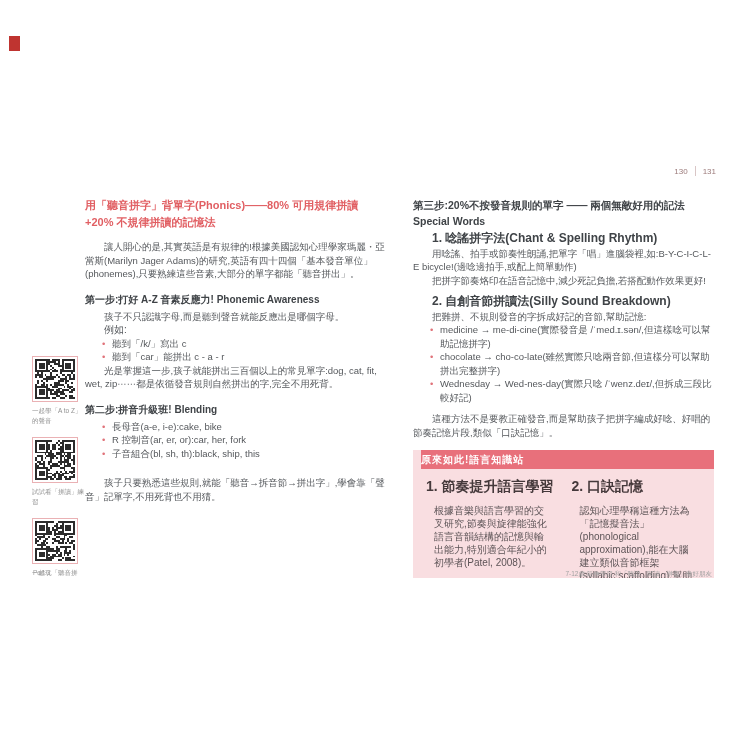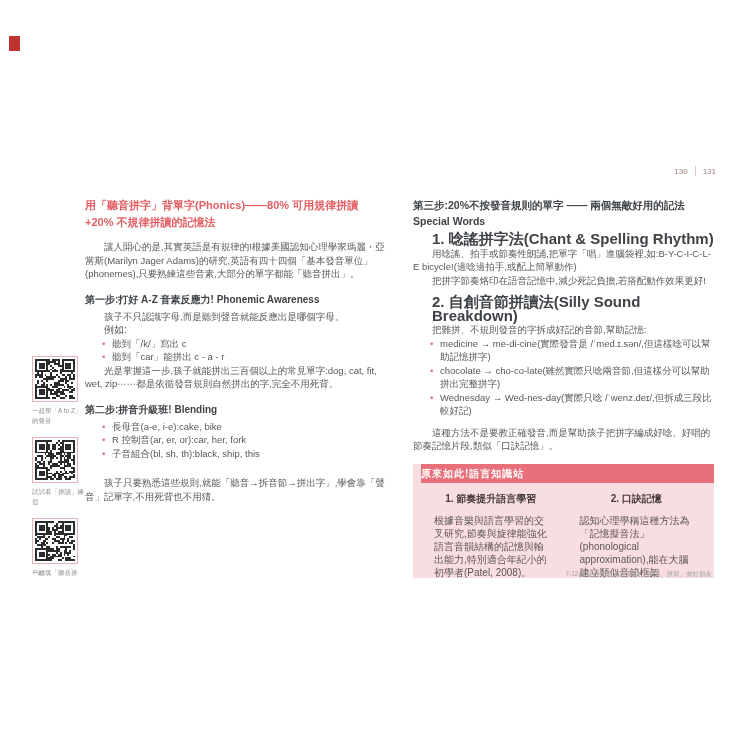--- a/index.html
+++ b/index.html
@@ -19,33 +19,33 @@
   .qr i{display:block;}
   .qr i.on{background:#2b2b2b;}
   .qr-caption{margin-top:4px;font-size:6.5px;line-height:1.55;color:#8f8f8f;width:52px;}
   .part-label{position:absolute;left:33px;top:569px;font-size:6.5px;color:#9d9d9d;}
   
   .col-left{position:absolute;left:85px;top:197px;width:301px;}
   .col-right{position:absolute;left:413px;top:197px;width:301px;}
   .t-red-title{color:#e15f63;font-weight:bold;font-size:11px;line-height:17px;margin:0 0 9px 0;}
   .h-big{color:#3f4347;font-weight:bold;font-size:10.5px;line-height:16px;margin:0 0 3px 0;}
   .h-step{color:#3f4347;font-weight:bold;font-size:10px;line-height:14px;margin:12px 0 3px 0;}
-  .h-sub{color:#3f4347;font-weight:bold;font-size:15px;line-height:13.5px;margin:1px 0 1px 0;padding-left:19px;}
+  .h-sub{color:#3f4347;font-weight:bold;font-size:12px;line-height:13.5px;margin:1px 0 1px 0;padding-left:19px;}
   .para{font-size:9.5px;line-height:13.5px;color:#55585c;text-indent:19px;margin:0;}
   .plain{font-size:10px;line-height:13.5px;color:#55585c;margin:0;padding-left:19px;}
   .bullet{position:relative;font-size:9.5px;line-height:13.5px;color:#55585c;margin:0;
           padding-left:27px;}
   .bullet::before{content:"\2022";color:#e0737a;position:absolute;left:17px;top:0;} .mt14{margin-top:8px;} .mt16{margin-top:16px;}
   
   .kbox{margin-top:11px;background:#f9dee1;}
   .kbox-head{background:#e8707b;color:#ffffff;font-weight:bold;font-size:10px;
              line-height:19px;height:19px;letter-spacing:1px;margin-left:8px;}
   .kbox-body{display:flex;gap:16px;padding:9px 13px 13px 13px;}
   .kcol{flex:1;min-width:0;}
-  .kcol-title{font-size:10px;font-weight:bold;color:#45393b;margin:0 0 4px 0;text-align:center;}
+  .kcol-title{font-size:14px;font-weight:bold;color:#45393b;margin:0 0 4px 0;}
   .kcol-text{font-size:10px;line-height:13px;color:#5d5457;margin:8px;}
   .footer-right{position:absolute;right:38px;top:570px;font-size:6.5px;color:#a3a3a3;}
 </style>
 </head>
 <body>
 
 <div class="spread">
 
   <div class="corner-tab"></div>
 

